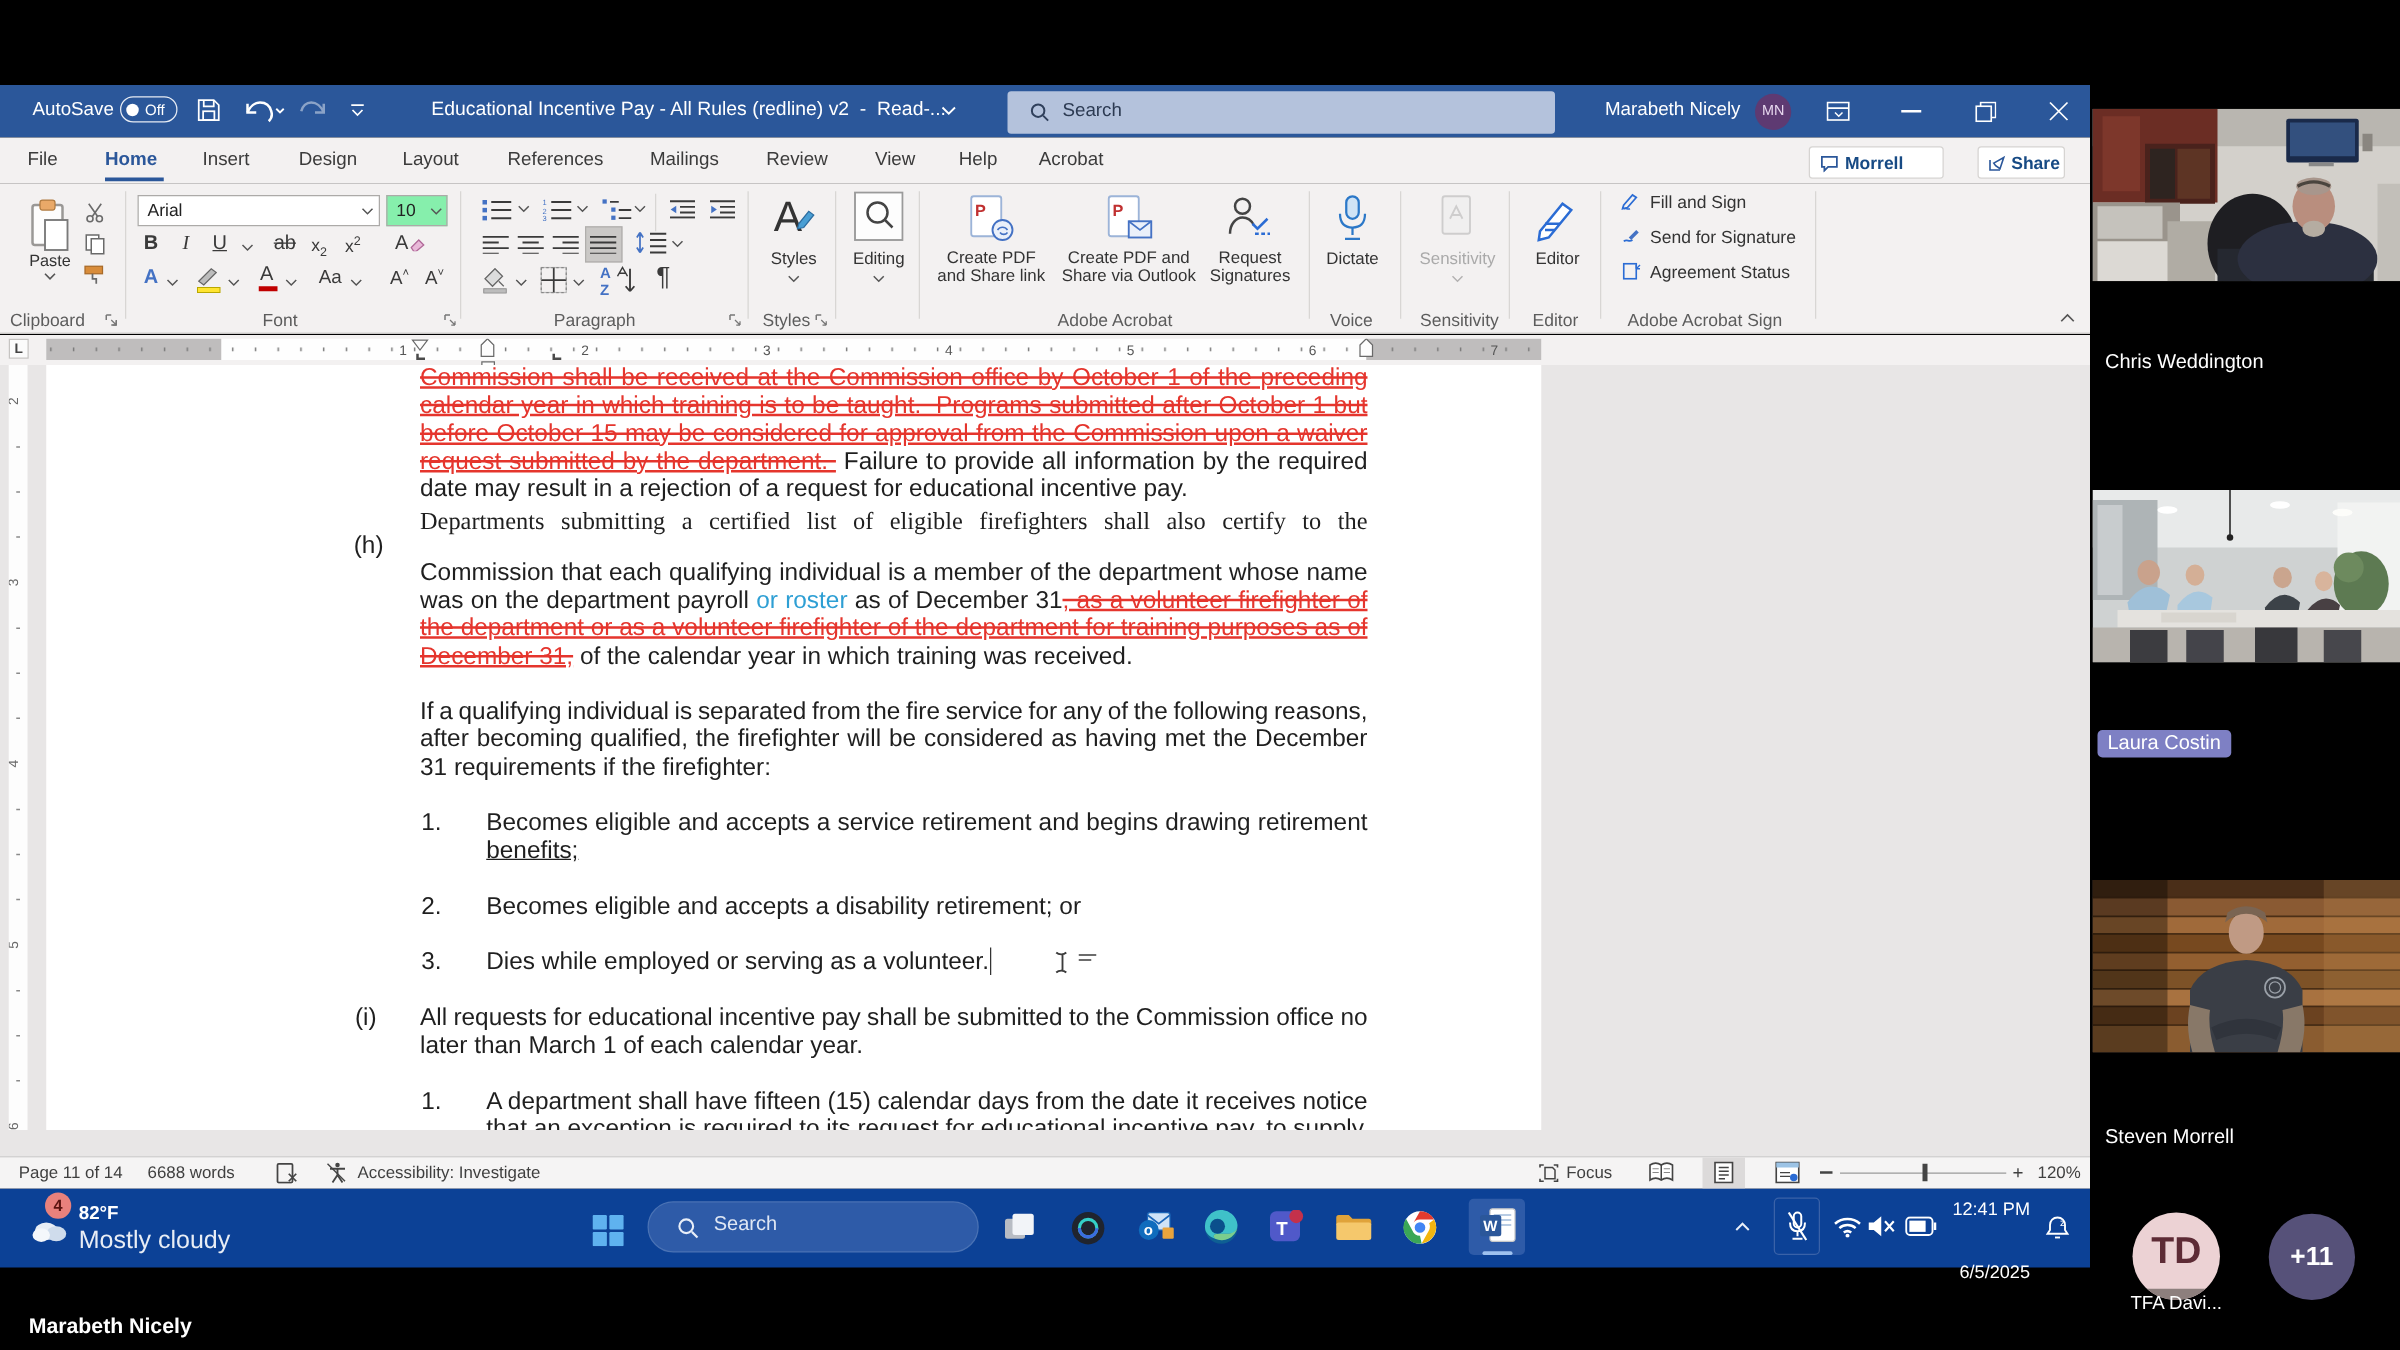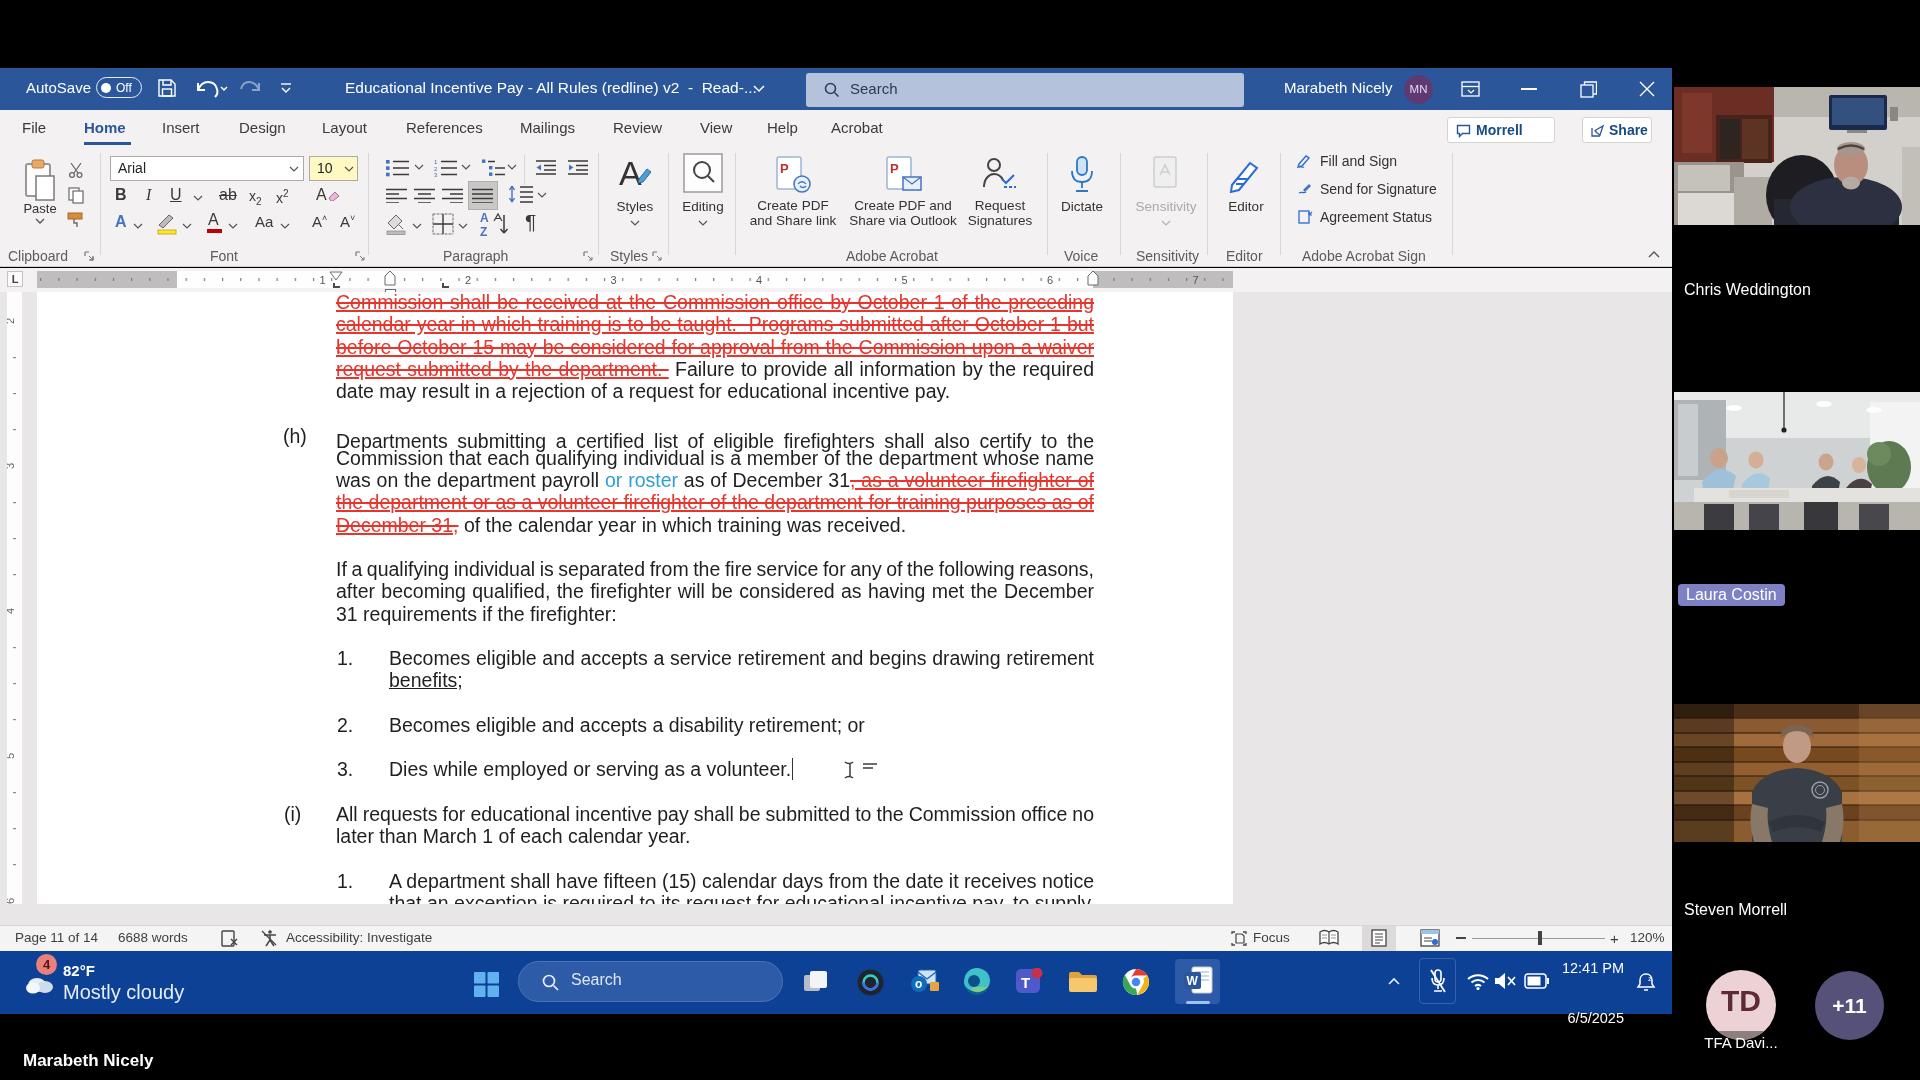--- a/index.html
+++ b/index.html
@@ -153,21 +153,21 @@
         <path d="M5 5l4 4M9 9v-3M9 9h-3" stroke="#777" fill="none"></path>
       </svg>
     <div class="gsep" style="left:100px;"></div>
     
     <div class="abs" style="left:110px; top:9px; width:194px; height:25px; background:#fff; border:1px solid #acaaa8;">
       <div class="abs" style="left:7px; top:3px; font-size:14px; color:#222;">Arial</div>
       <svg class="abs" style="left:178px; top:9px;" width="10" height="7" viewBox="0 0 10 7">
           <path d="M1 1l4 4 4-4" fill="none" stroke="#555" stroke-width="1.2"></path>
         </svg>
     </div>
-    <div class="abs" style="left:309px; top:9px; width:49px; height:25px; background:#fef9c3; border:1px solid #acaaa8;">
+    <div class="abs" style="left:309px; top:9px; width:49px; height:25px; background:#86efac; border:1px solid #acaaa8;">
       <div class="abs" style="left:7px; top:3px; font-size:14px; color:#222;">10</div>
       <svg class="abs" style="left:34px; top:9px;" width="10" height="7" viewBox="0 0 10 7">
           <path d="M1 1l4 4 4-4" fill="none" stroke="#555" stroke-width="1.2"></path>
         </svg>
     </div>
     <div class="abs" style="left:115px; top:39px; font-size:16px; font-weight:bold; color:#3a3a3a;">B</div>
     <div class="abs" style="left:146px; top:39px; font-size:16px; font-style:italic; font-family:'Liberation Serif',serif; color:#3a3a3a;">I</div>
     <div class="abs" style="left:170px; top:39px; font-size:16px; text-decoration:underline; color:#3a3a3a;">U</div>
     <svg class="abs" style="left:193px; top:48px;" width="10" height="7" viewBox="0 0 10 7">
         <path d="M1 1l4 4 4-4" fill="none" stroke="#555" stroke-width="1.2"></path>
@@ -481,21 +481,21 @@
     </div>
     <div id="page">
 
       <div class="dl j" style="top:-1px;"><span class="del">Commission shall be received at the Commission office by October 1 of the preceding</span></div>
       <div class="dl j" style="top:21.25px;"><span class="del">calendar year in which training is to be taught.&nbsp; Programs submitted after October 1 but</span></div>
       <div class="dl j" style="top:43.5px;"><span class="del">before October 15 may be considered for approval from the Commission upon a waiver</span></div>
       <div class="dl j" style="top:65.75px;"><span class="del">request submitted by the department.&nbsp;</span><span> Failure to provide all information by the required</span></div>
       <div class="dl" style="top:88px;">date may result in a rejection of a request for educational incentive&nbsp;pay.</div>
 
       <div class="mk" style="left:246px; top:132.5px;">(h)</div>
-      <div class="dl j" style="top:138px;">Departments submitting a certified list of eligible firefighters shall also certify to the</div>
+      <div class="dl j" style="top:115px;font-family:Liberation Serif, serif;">Departments submitting a certified list of eligible firefighters shall also certify to the</div>
       <div class="dl j" style="top:154.75px;">Commission that each qualifying individual is a member of the department whose name</div>
       <div class="dl j" style="top:177px;">was on the department payroll <span class="ins">or roster</span> as of December 31<span class="del">, as a volunteer firefighter of</span></div>
       <div class="dl j" style="top:199.25px;"><span class="del">the department or as a volunteer firefighter of the department for training purposes as of</span></div>
       <div class="dl" style="top:221.5px;"><span class="del">December 31,</span> of the calendar year in which training was received.</div>
 
       <div class="dl j" style="top:266px;">If a qualifying individual is separated from the fire service for any of the following reasons,</div>
       <div class="dl j" style="top:288.25px;">after becoming qualified, the firefighter will be considered as having met the December</div>
       <div class="dl" style="top:310.5px;">31 requirements if the firefighter:</div>
 
       <div class="mk" style="left:300px; top:355px;">1.</div>

